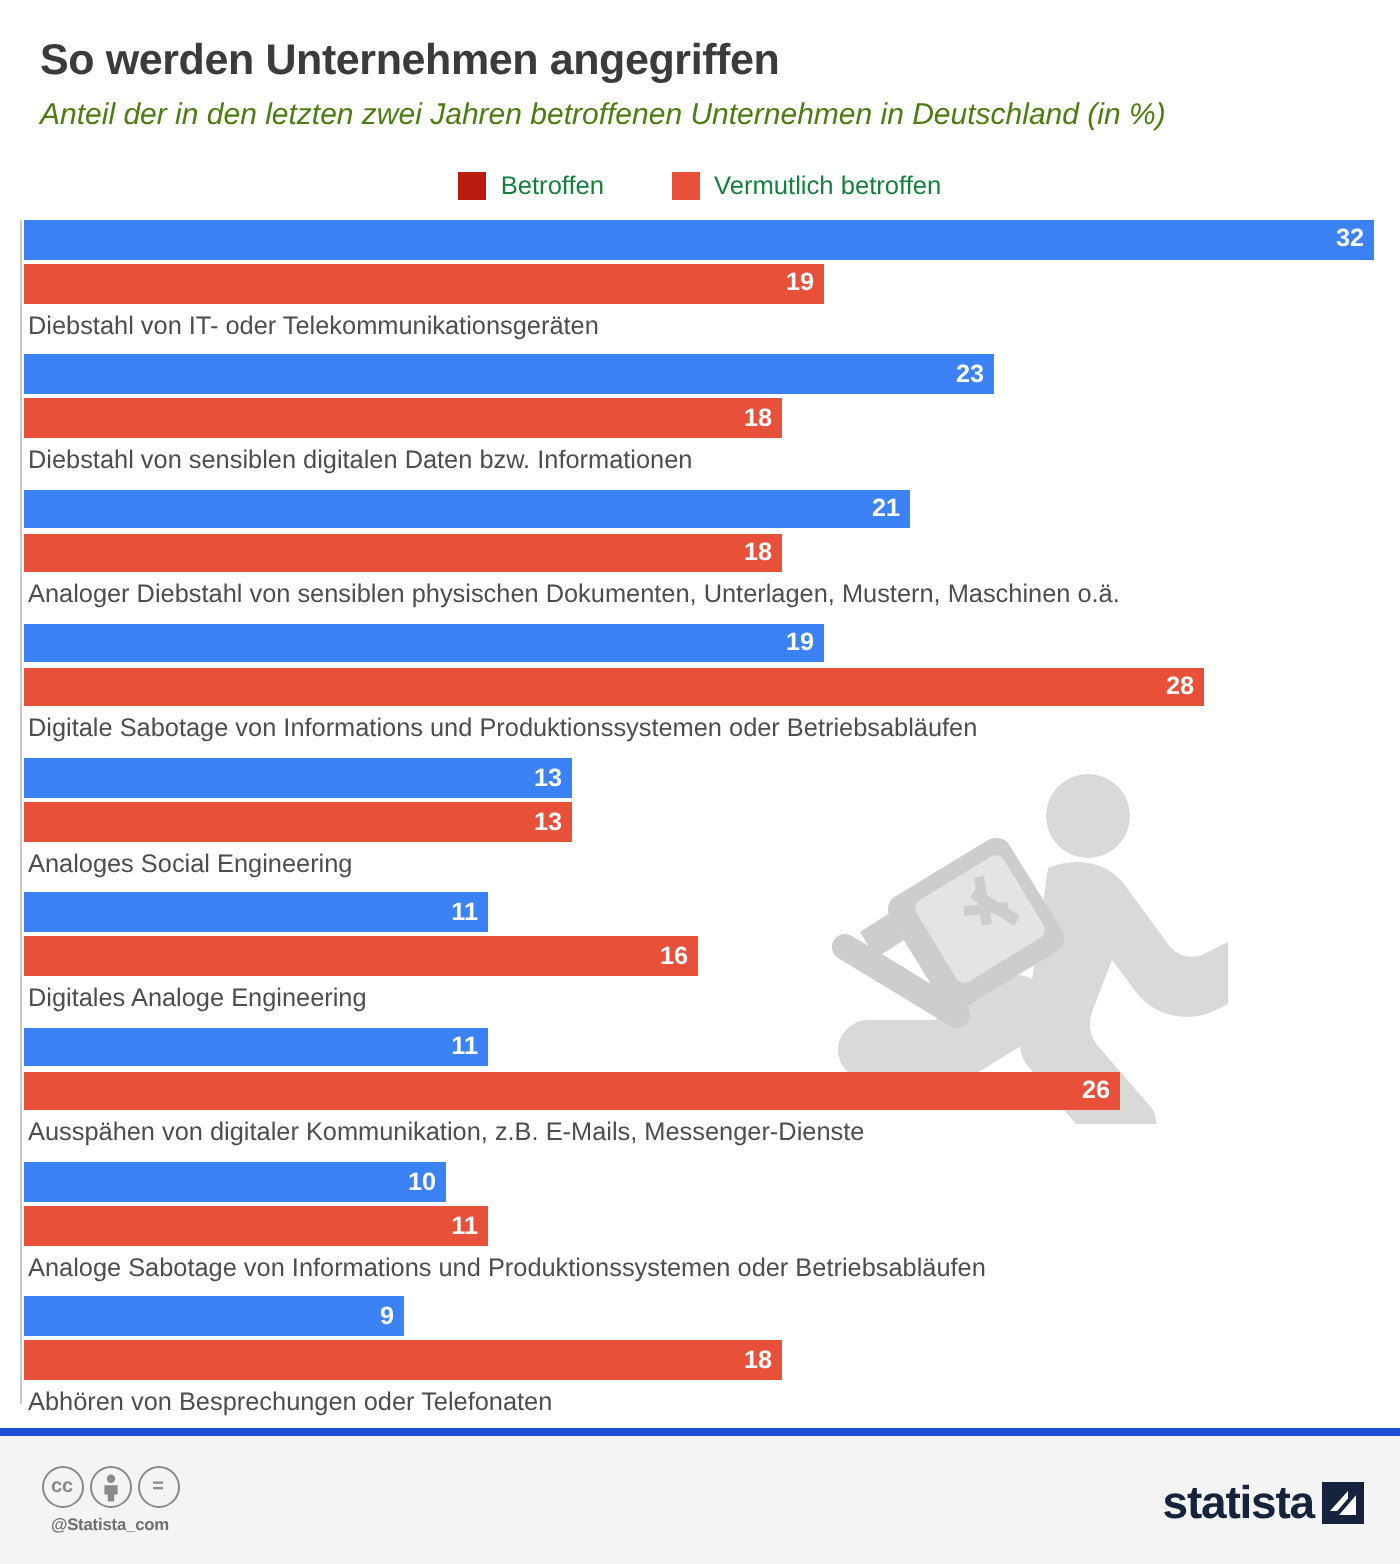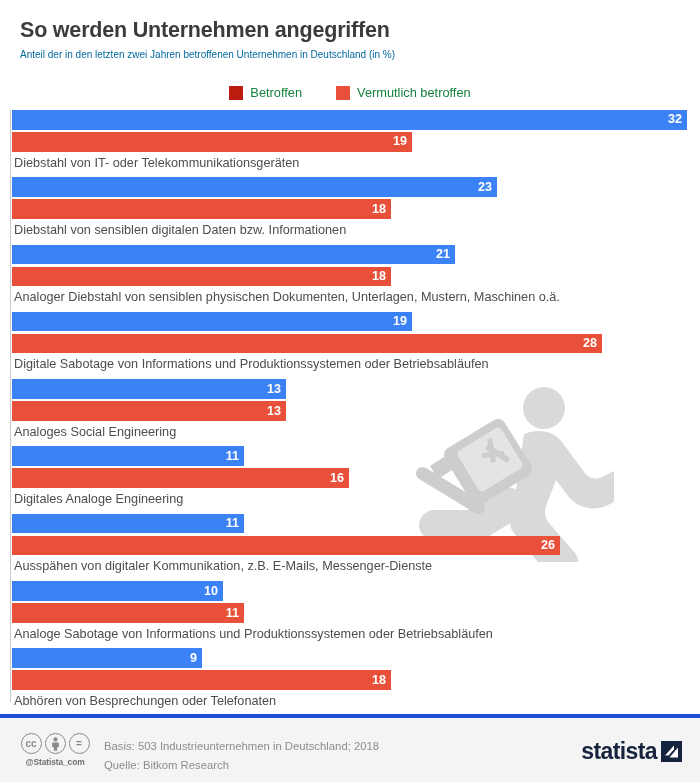--- a/index.html
+++ b/index.html
@@ -31,25 +31,26 @@
   }
   .title {
     font-size: 21.5px;
     font-weight: bold;
     color: #3b3b3b;
     letter-spacing: -0.2px;
     margin: 0;
     line-height: 1.2;
   }
   .subtitle {
-    font-size: 10px;
-    color: #0369a1;
+    font-size: 15px;
+    color: #4d7c0f;
     margin: 5px 0 0 0;
     line-height: 1.25;
     font-weight: normal;
+    font-style: italic;
   }
 
   
   .legend {
     position: absolute;
     left: 0;
     top: 86px;
     width: 700px;
     display: flex;
     justify-content: center;
@@ -405,24 +406,20 @@
           <svg width="11" height="14" viewBox="0 0 11 14" aria-hidden="true">
             <circle cx="5.5" cy="2.4" r="2.1" fill="#8a8a8a"></circle>
             <path d="M2.2 5.6 h6.6 v4.6 h-1.7 v3.6 h-3.2 v-3.6 h-1.7 z" fill="#8a8a8a"></path>
           </svg>
         </span>
         <span class="cc-circle">=</span>
       </div>
       <div class="cc-handle">@Statista_com</div>
     </div>
 
-    <div class="source-block">
-      <div class="source-line">Basis: 503 Industrieunternehmen in Deutschland; 2018</div>
-      <div class="source-line">Quelle: Bitkom Research</div>
-    </div>
 
     <div class="brand">
       <span class="brand-text">statista</span>
       <svg class="brand-mark" viewBox="0 0 21 21" aria-hidden="true">
         <rect x="0" y="0" width="21" height="21" fill="#15233c"></rect>
         <path d="M4 14.5 L13 4.5 L13 8.2 L7.6 14.5 Z" fill="#ffffff"></path>
         <path d="M8.5 16.5 L17 6.6 L17 16.5 Z" fill="#ffffff"></path>
       </svg>
     </div>
   </div>

